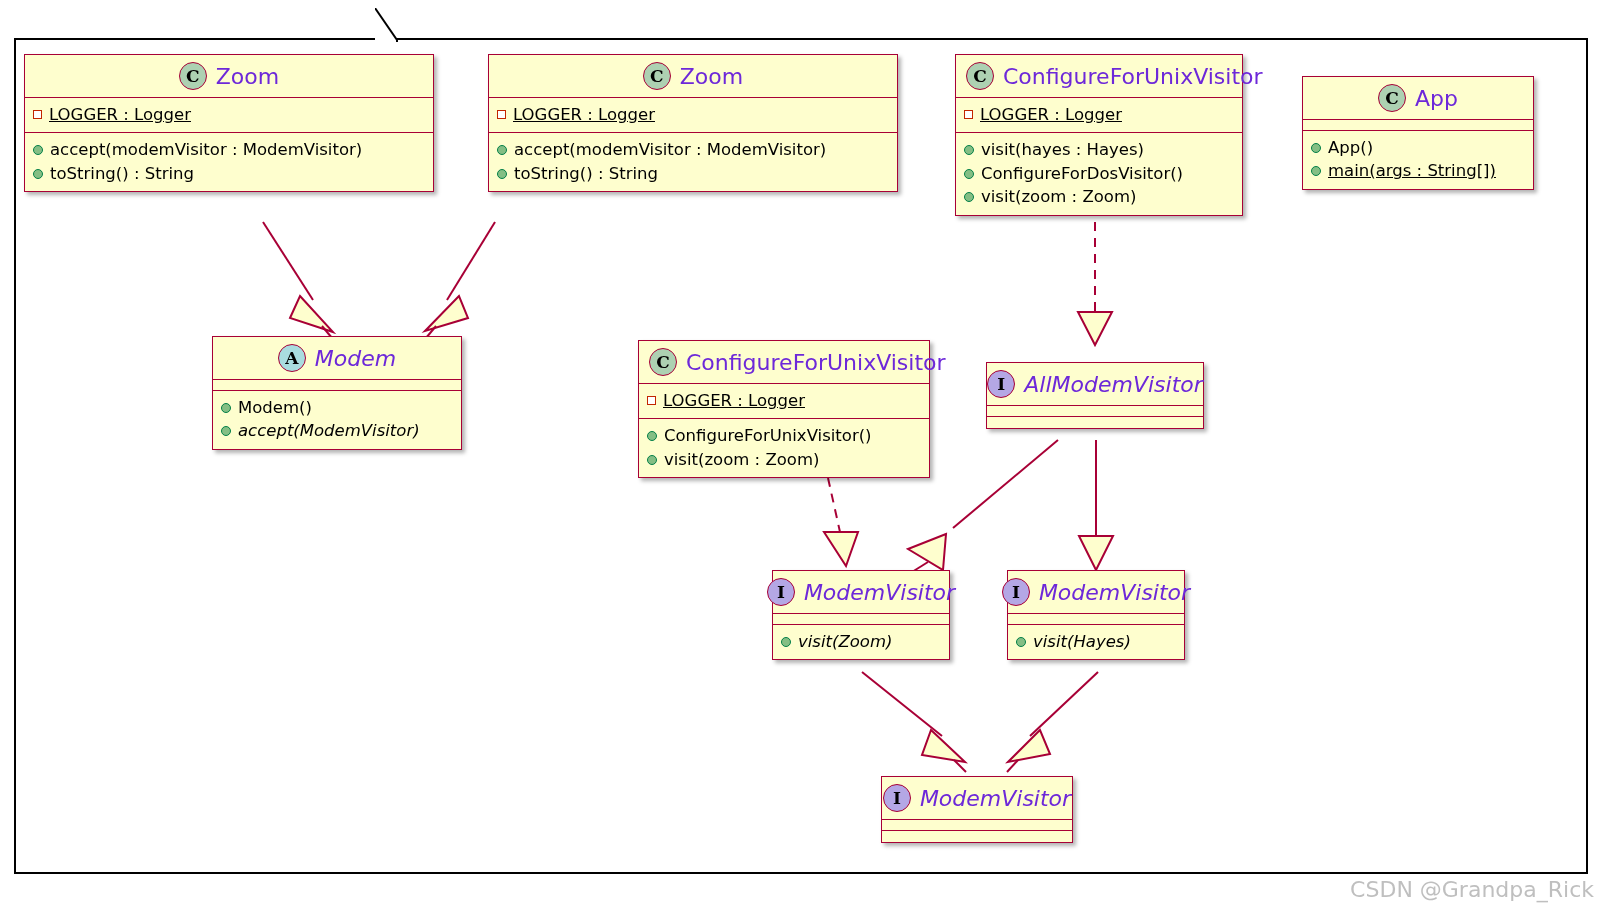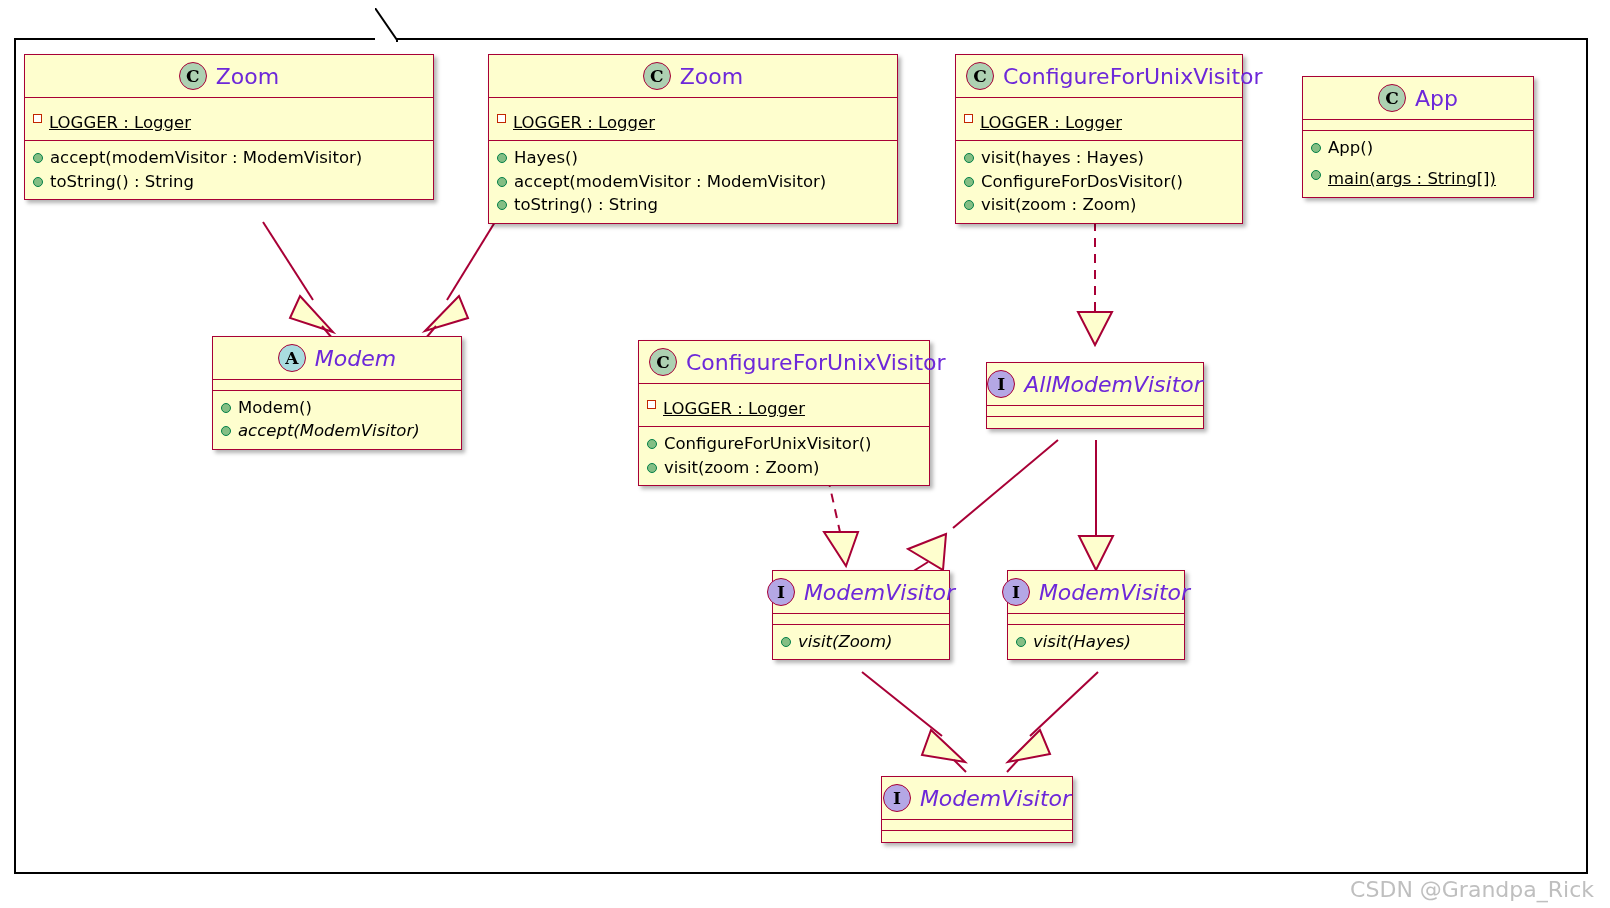--- a/index.html
+++ b/index.html
@@ -115,21 +115,21 @@
   .member {
     display: flex;
     align-items: center;
     gap: 7px;
     font-size: 16.5px;
     color: #000000;
     line-height: 1.42;
     white-space: nowrap;
     font-family: "DejaVu Sans", sans-serif;
   }
-  .member-text.static { text-decoration: underline; margin-top: 8px; }
+  .member-text.static { text-decoration: underline; }
   .member-text.italic { font-style: italic; }
 
   .vis-marker { flex: 0 0 auto; display: block; }
   .vis-private-field {
     width: 9px; height: 9px;
     border: 1.4px solid #C22600;
     background: #FFFFFF;
     box-sizing: border-box;
   }
   .vis-public-method {
@@ -238,24 +238,20 @@
     </div>
     <div class="uml-compartment">
       <div class="member">
         <span class="vis-marker vis-private-field"></span>
         <span class="member-text static">LOGGER : Logger</span>
       </div>
     </div>
     <div class="uml-compartment">
       <div class="member">
         <span class="vis-marker vis-public-method"></span>
-        <span class="member-text">Hayes()</span>
-      </div>
-      <div class="member">
-        <span class="vis-marker vis-public-method"></span>
         <span class="member-text">accept(modemVisitor : ModemVisitor)</span>
       </div>
       <div class="member">
         <span class="vis-marker vis-public-method"></span>
         <span class="member-text">toString() : String</span>
       </div>
     </div>
   </div>
 
   <div class="uml-box" style="left:955px; top:54px; width:288px;">

